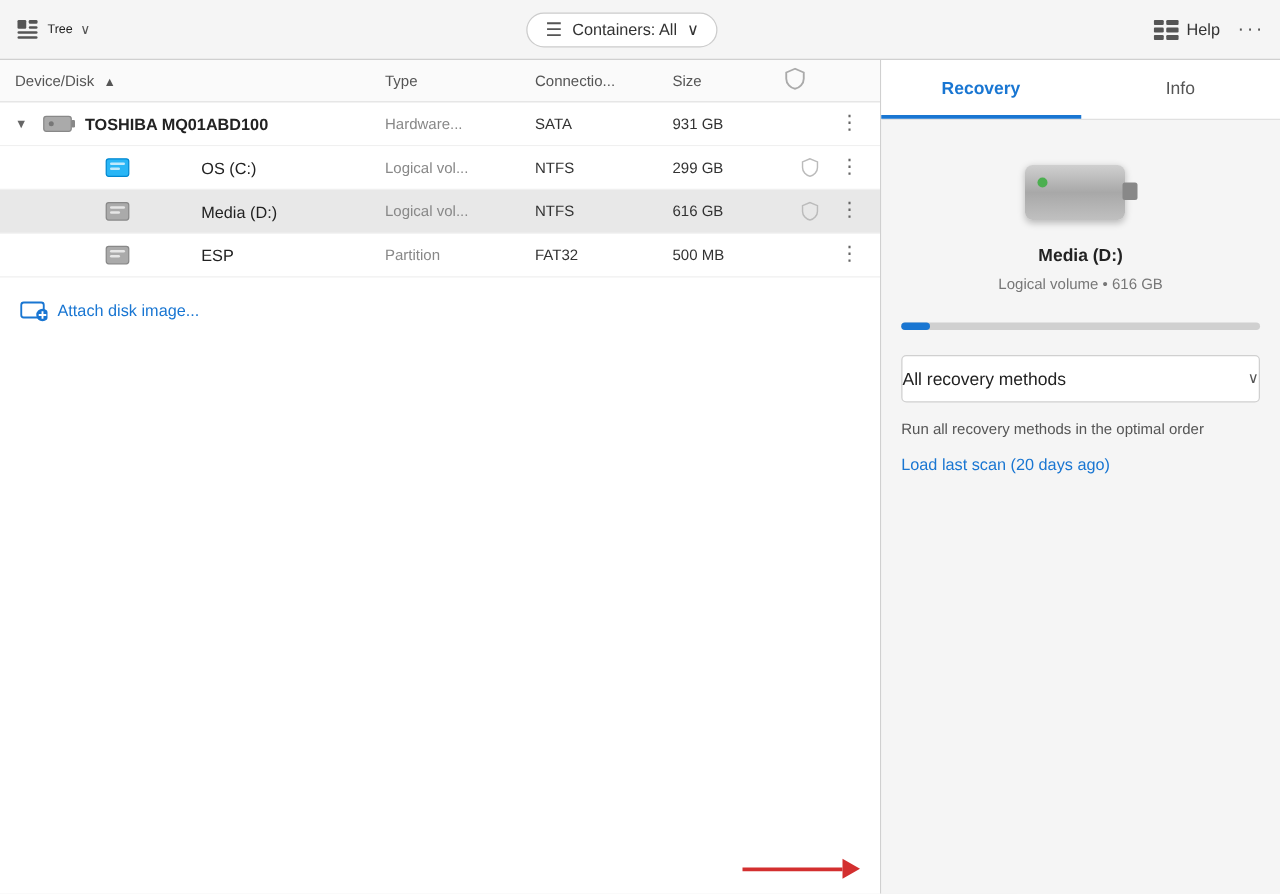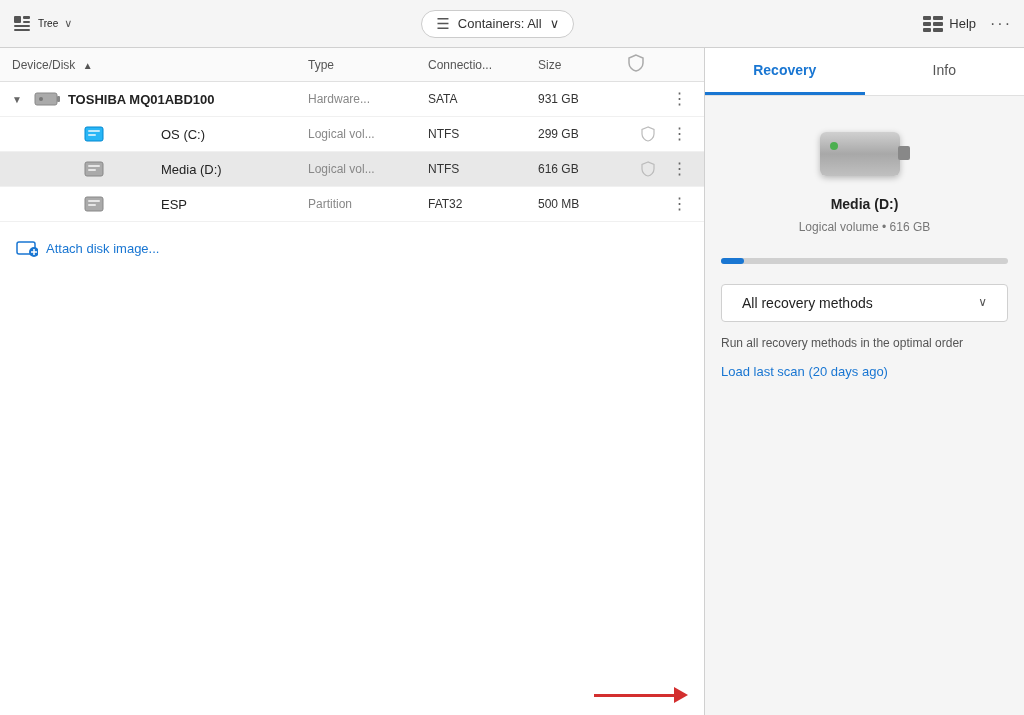--- a/index.html
+++ b/index.html
@@ -318,21 +318,21 @@
     }
 
     
     .recovery-dropdown {
       display: flex;
       align-items: flex-start;
       justify-content: space-between;
       background: white;
       border: 1px solid #d0d0d0;
       border-radius: 4px;
-      padding: 10px 20px;
+      padding: 10px 0;
       cursor: pointer;
       font-size: 14px;
       color: #222;
       margin-top: 4px;
       gap: 12px;
     }
     .dropdown-chevron {
       font-size: 12px;
       color: #555;
     }

